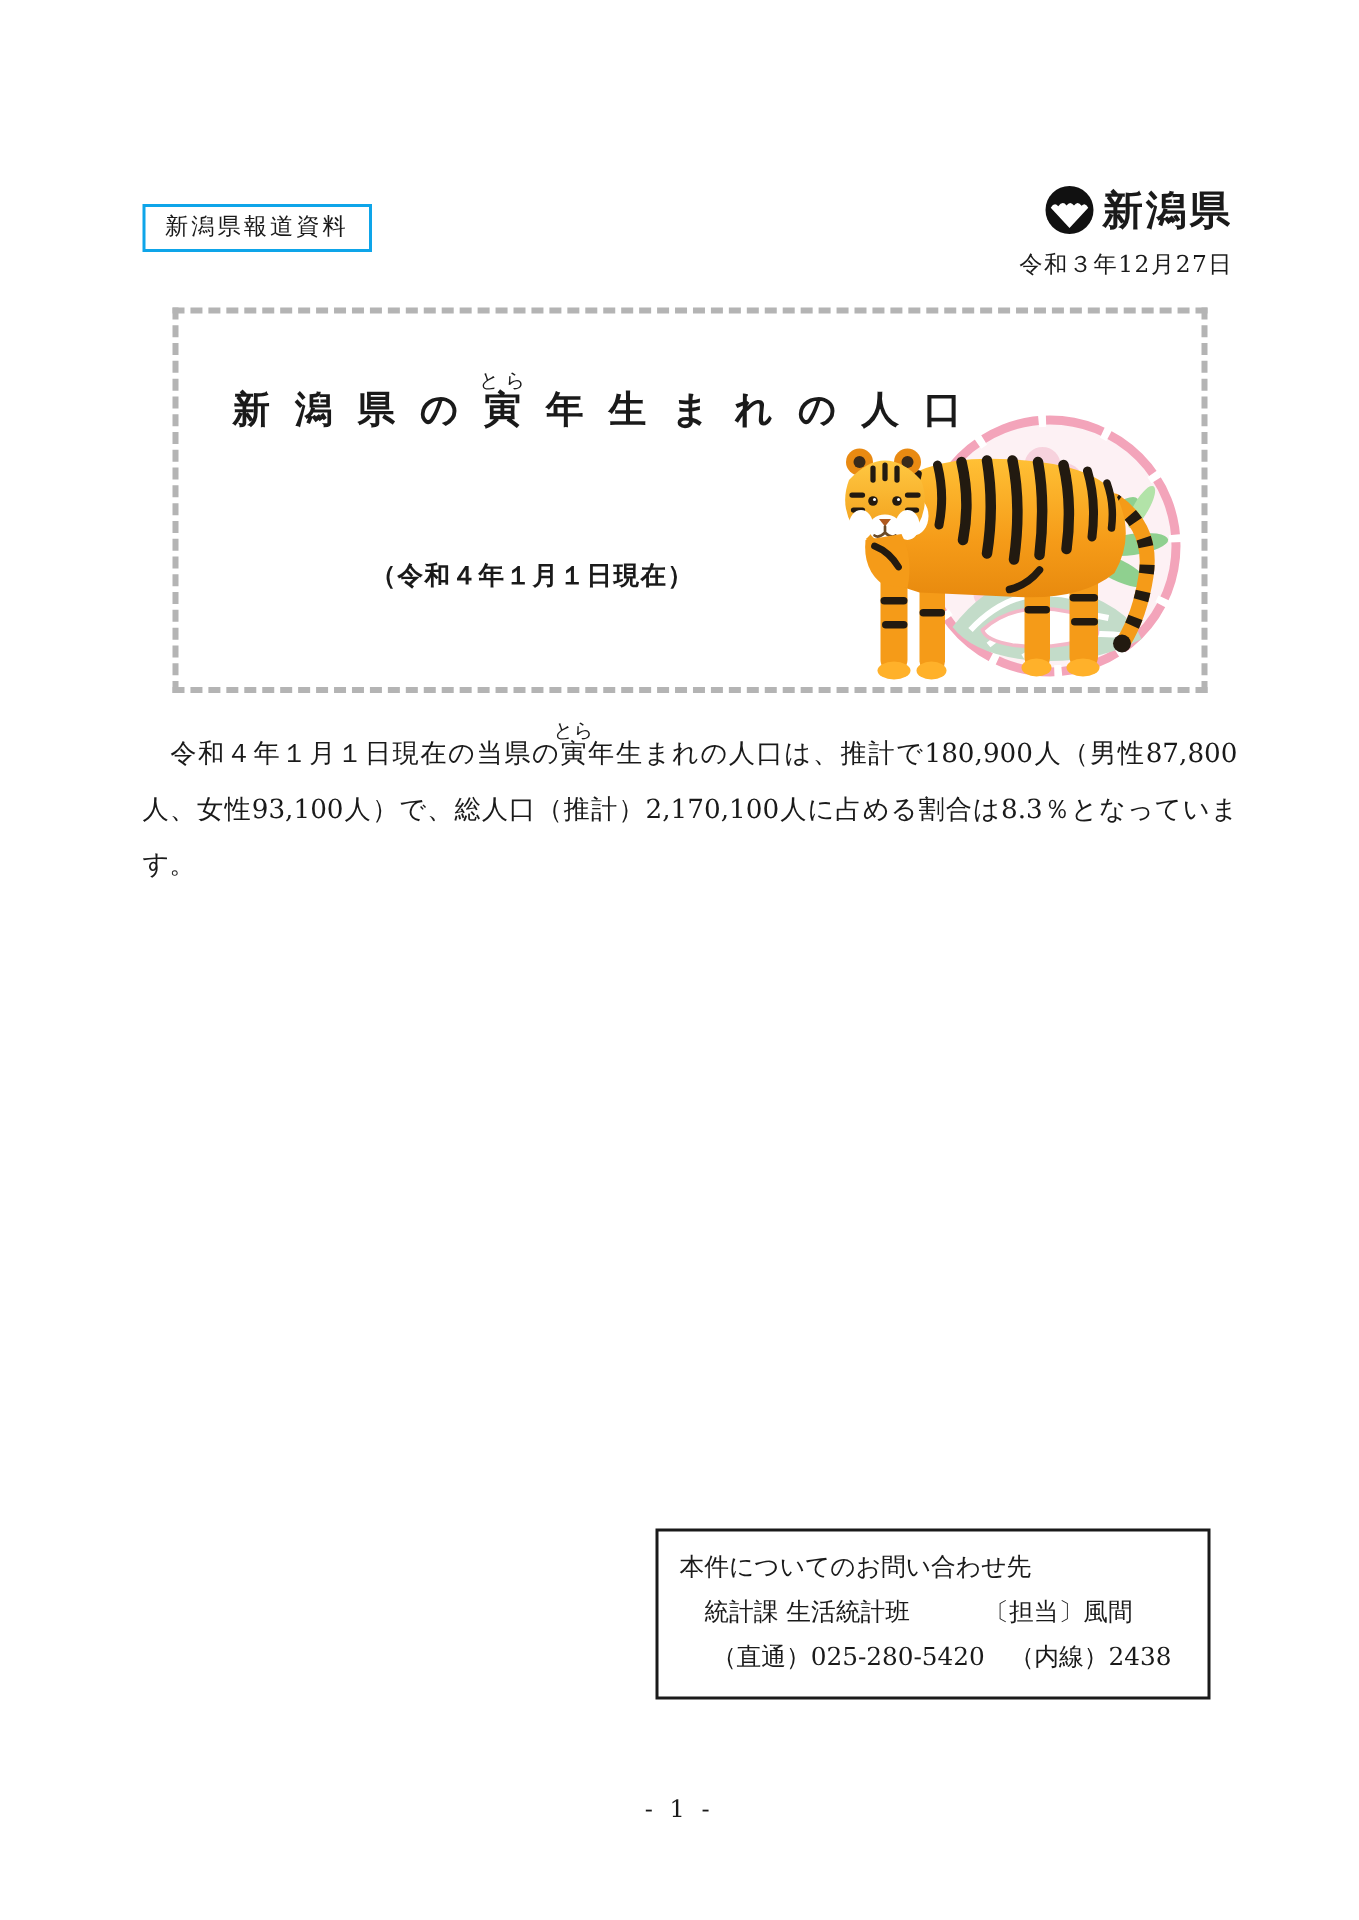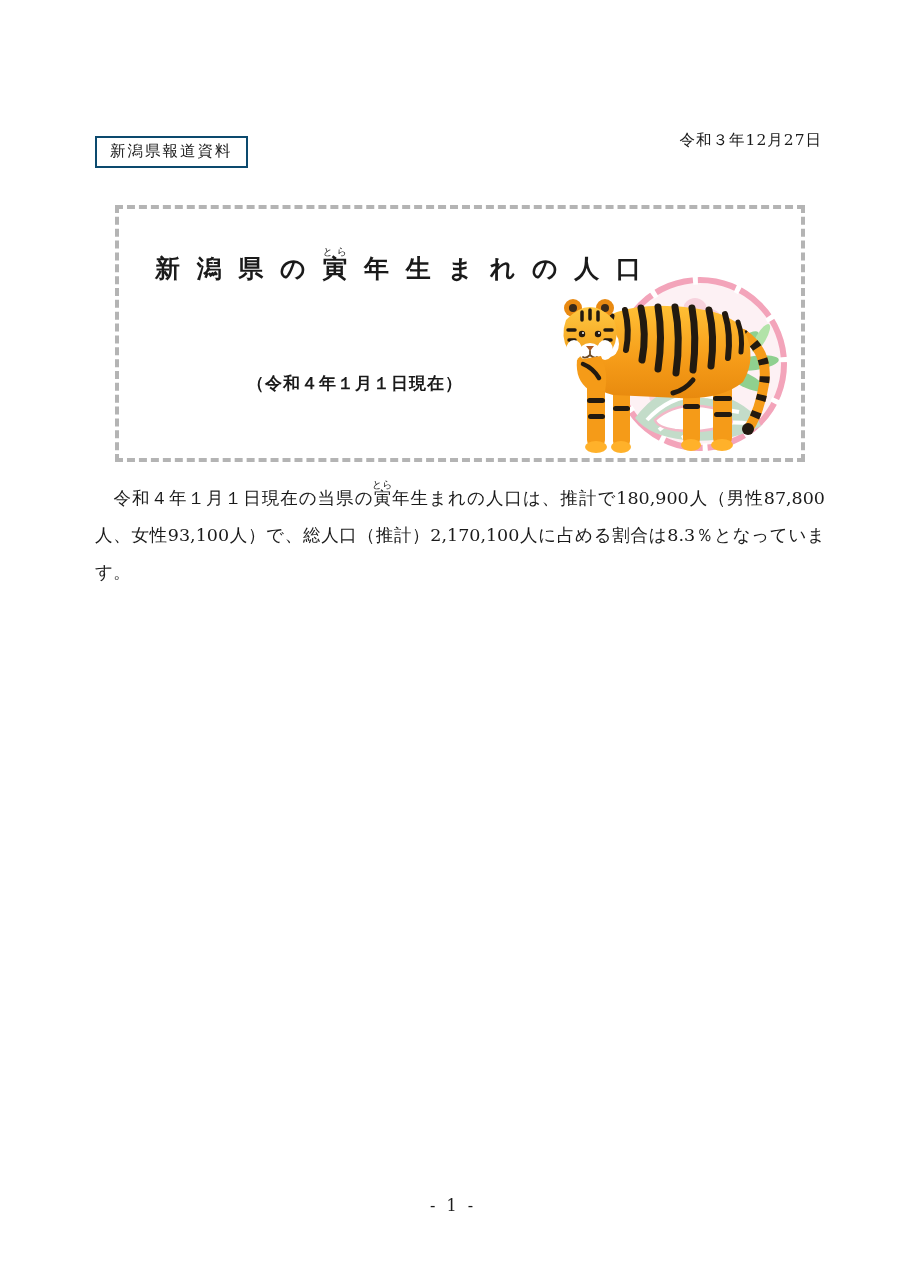--- a/index.html
+++ b/index.html
@@ -5,21 +5,21 @@
   * { margin:0; padding:0; box-sizing:border-box; }
   html,body { background:#e8e8e8; }
   #page {
     position:relative; width:906px; height:1280px; margin:0 auto;
     background:#ffffff; color:#1a1a1a; overflow:hidden;
     font-family:"DejaVu Serif","Liberation Serif",serif;
   }
   
   .press-box {
     position:absolute; left:95px; top:136px;
-    border:2px solid #0c4a6e; padding:3px 13px 4px;
+    border:2px solid #0ea5e9; padding:3px 13px 4px;
     font-size:15.5px; letter-spacing:2px;
   }
   .header-right { position:absolute; top:122px; right:84px; text-align:right; }
   .logo-row { display:flex; align-items:center; justify-content:flex-end; gap:5px; }
   .logo-mark { width:34px; height:34px; display:block; }
   .pref-name {
     font-family:"DejaVu Sans","Liberation Sans",sans-serif;
     font-weight:bold; font-size:27px; letter-spacing:2px;
   }
   .doc-date { margin-top:8px; font-size:15.5px; letter-spacing:1px; }
@@ -37,21 +37,21 @@
   .headline {
     position:absolute; left:44px; top:100px;
     font-size:21px; font-weight:bold; letter-spacing:0.5px;
     border-bottom:2px solid #111; padding-bottom:1px;
   }
   .asof { position:absolute; left:128px; top:163px; font-size:17px; letter-spacing:1px;font-weight:bold; }
   .illustration { position:absolute; right:6px; bottom:2px; width:278px; height:188px; }
 
   
   ruby { ruby-align:center; }
-  rt { font-size:10px; line-height:1; font-family:"DejaVu Sans","Liberation Sans",sans-serif; font-weight:normal; }
+  rt { font-size:13px; line-height:1; font-family:"DejaVu Sans","Liberation Sans",sans-serif; font-weight:normal; }
 
   
   .body-text {
     position:absolute; left:95px; top:480px; width:730px;
     font-size:17.5px; line-height:37px; text-align:justify;
   }
   .notes {
     position:absolute; left:95px; top:748px; width:733px;
     font-size:17.5px; line-height:37px; text-align:justify;
   }
@@ -73,20 +73,27 @@
   }
 </style>
 </head>
 <body>
 
 <div id="page">
 
   <div class="press-box">新潟県報道資料</div>
 
   <div class="header-right">
+    <div class="logo-row">
+      <svg class="logo-mark" viewBox="0 0 34 34" aria-hidden="true">
+        <circle cx="17" cy="17" r="16" fill="#111"></circle>
+        <path d="M4.5 15.5 Q7 11.5 9.5 14.5 Q12.5 10.5 15 14 Q17.5 10.5 20 14 Q22.5 10.5 25 14.2 Q27.5 11.5 29.5 15.5 L17 29 Z" fill="#fff"></path>
+      </svg>
+      <span class="pref-name">新潟県</span>
+    </div>
     <div class="doc-date">令和３年12月27日</div>
   </div>
 
   <div class="announce-box">
     <div class="announce-title">新 潟 県 の <ruby>寅<rt>とら</rt></ruby> 年 生 ま れ の 人 口</div>
     <div class="asof">（令和４年１月１日現在）</div>
 
     <svg class="illustration" viewBox="0 0 278 188" aria-hidden="true">
       <defs>
         <linearGradient id="bodyG" x1="0" y1="0" x2="0" y2="1">
@@ -208,15 +215,20 @@
         <path d="M66 96 q10 4 16 14" stroke="#221a10" stroke-width="4.5" fill="none" stroke-linecap="round"></path>
       </g>
     </svg>
   </div>
 
   <div class="body-text">
     <p>　令和４年１月１日現在の当県の<ruby>寅<rt>とら</rt></ruby>年生まれの人口は、推計で180,900人（男性87,800人、女性93,100人）で、総人口（推計）2,170,100人に占める割合は8.3％となっています。</p>
   </div>
 
 
+  <div class="contact-box">
+    <div>本件についてのお問い合わせ先</div>
+    <div class="contact-dept">統計課 生活統計班　　　〔担当〕風間</div>
+    <div class="contact-phone">（直通）025-280-5420　（内線）2438</div>
+  </div>
 
   <div class="page-num">- 1 -</div>
 </div>
 
 </body></html>

